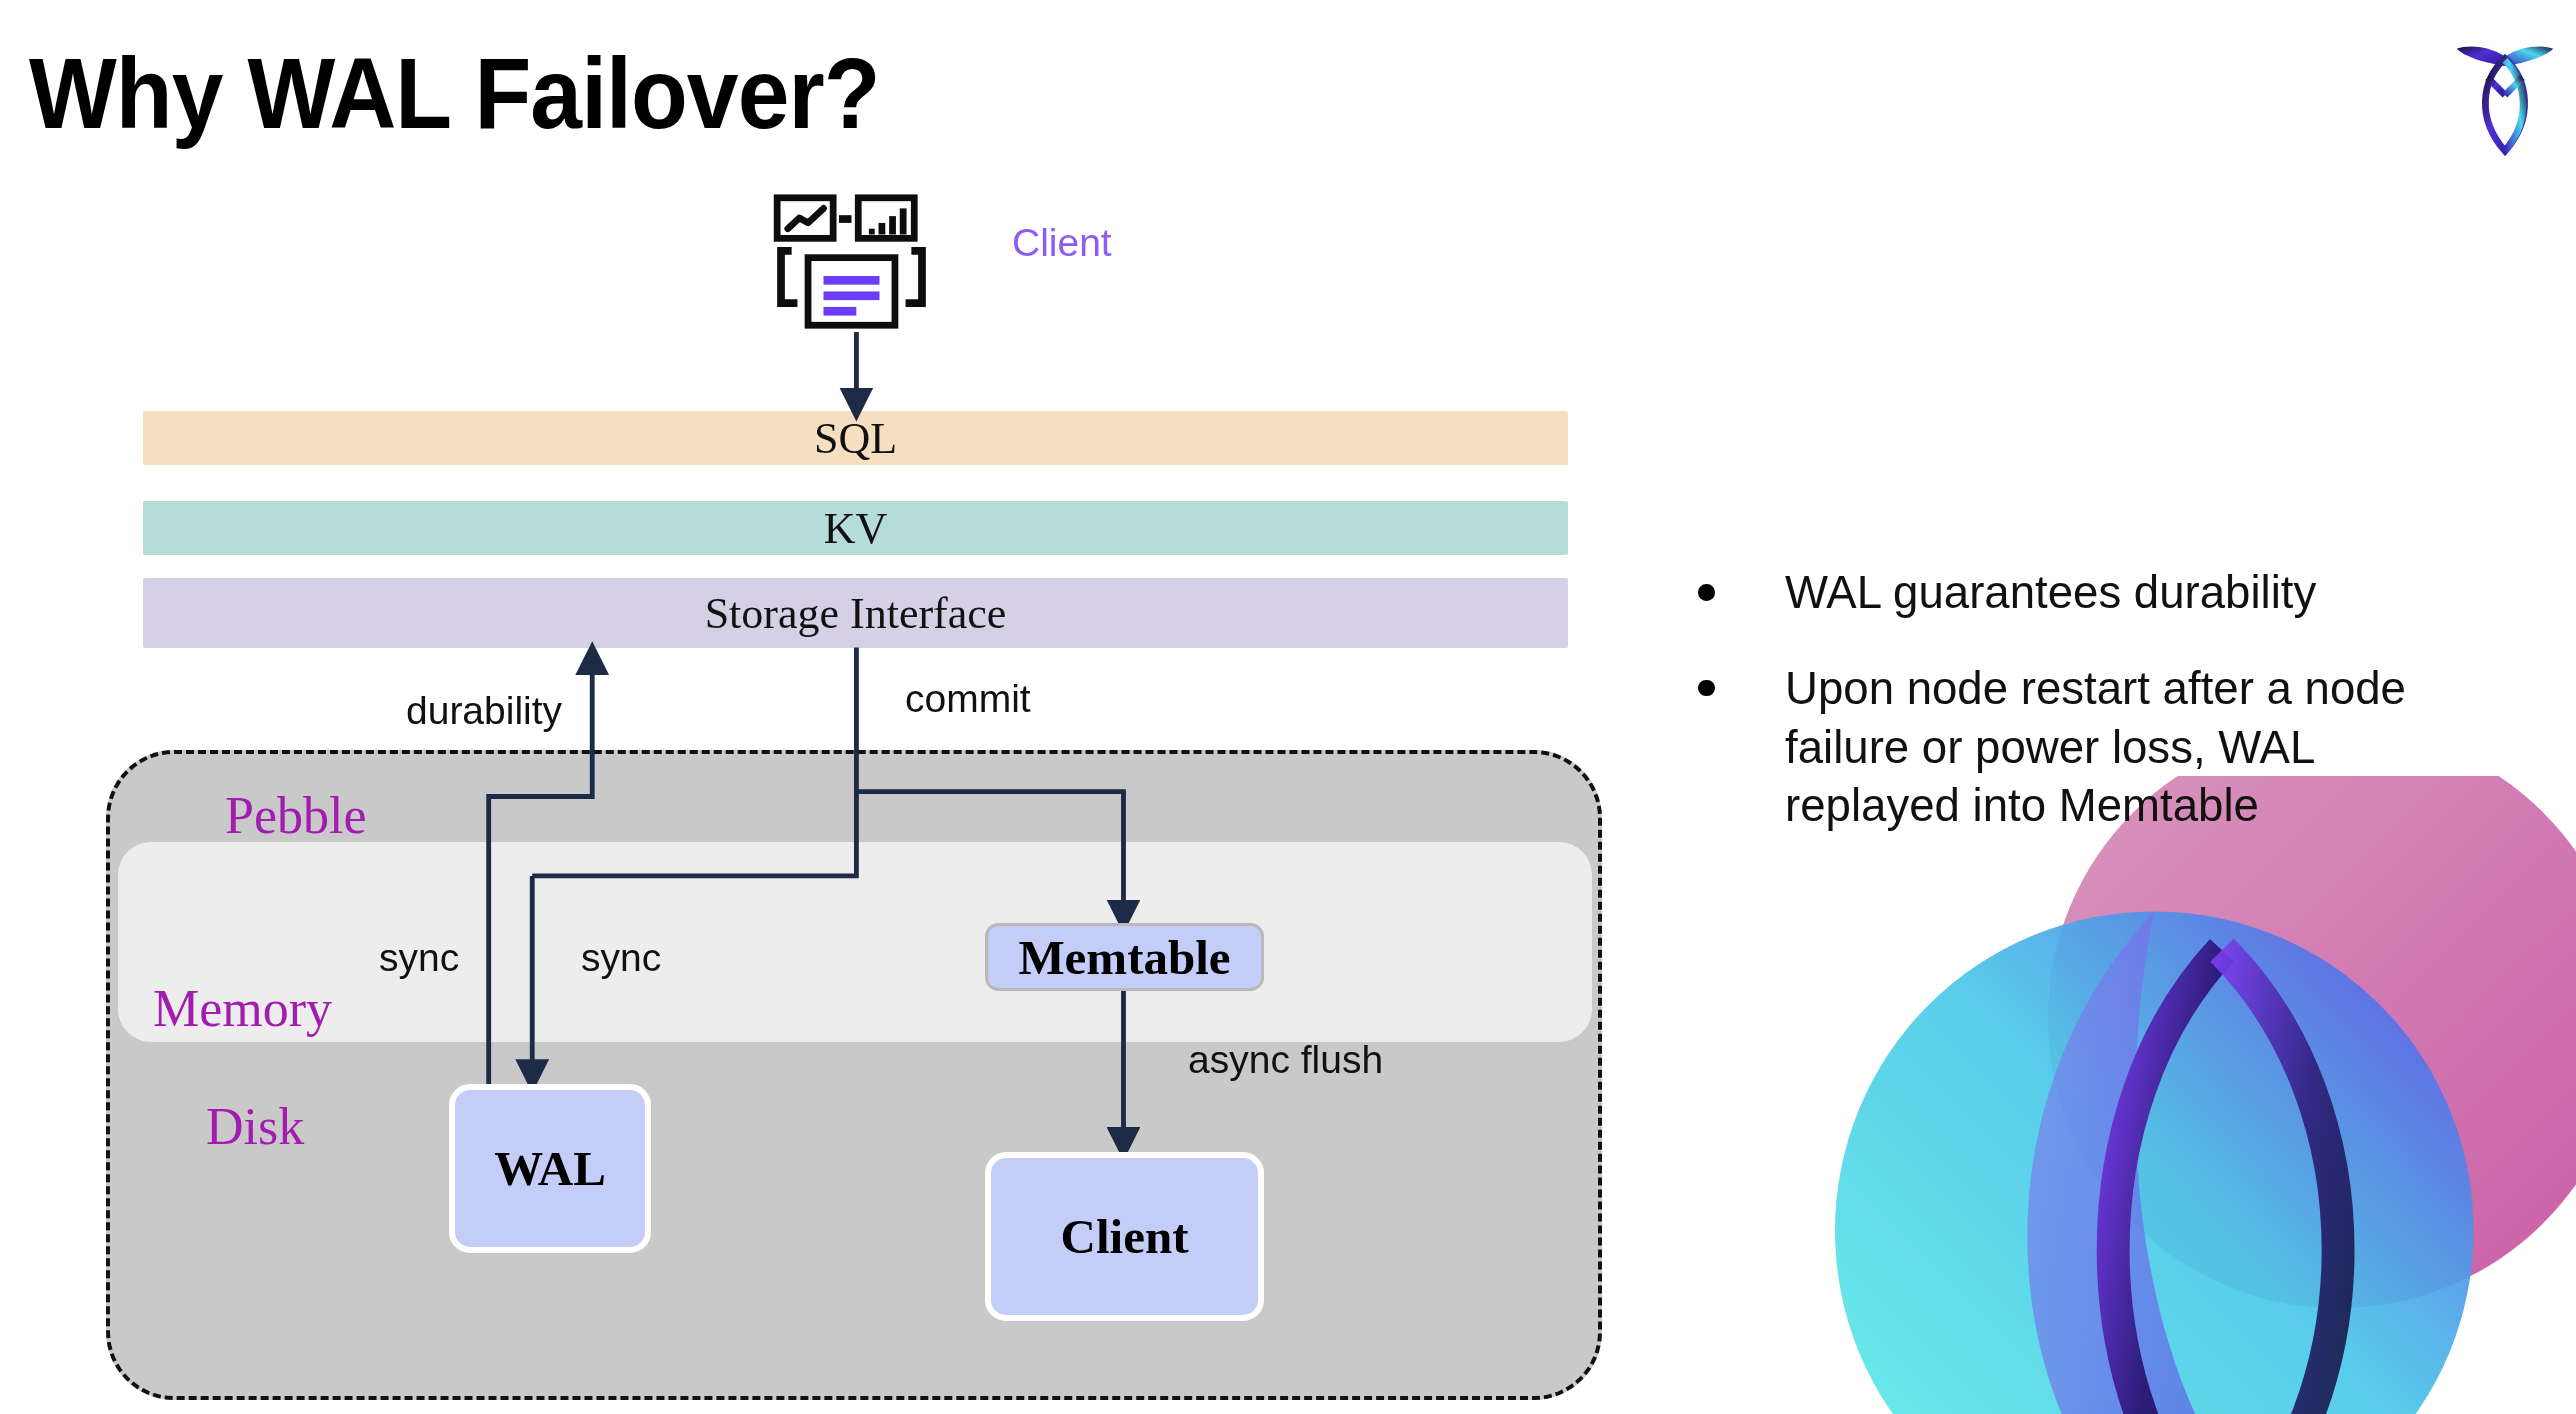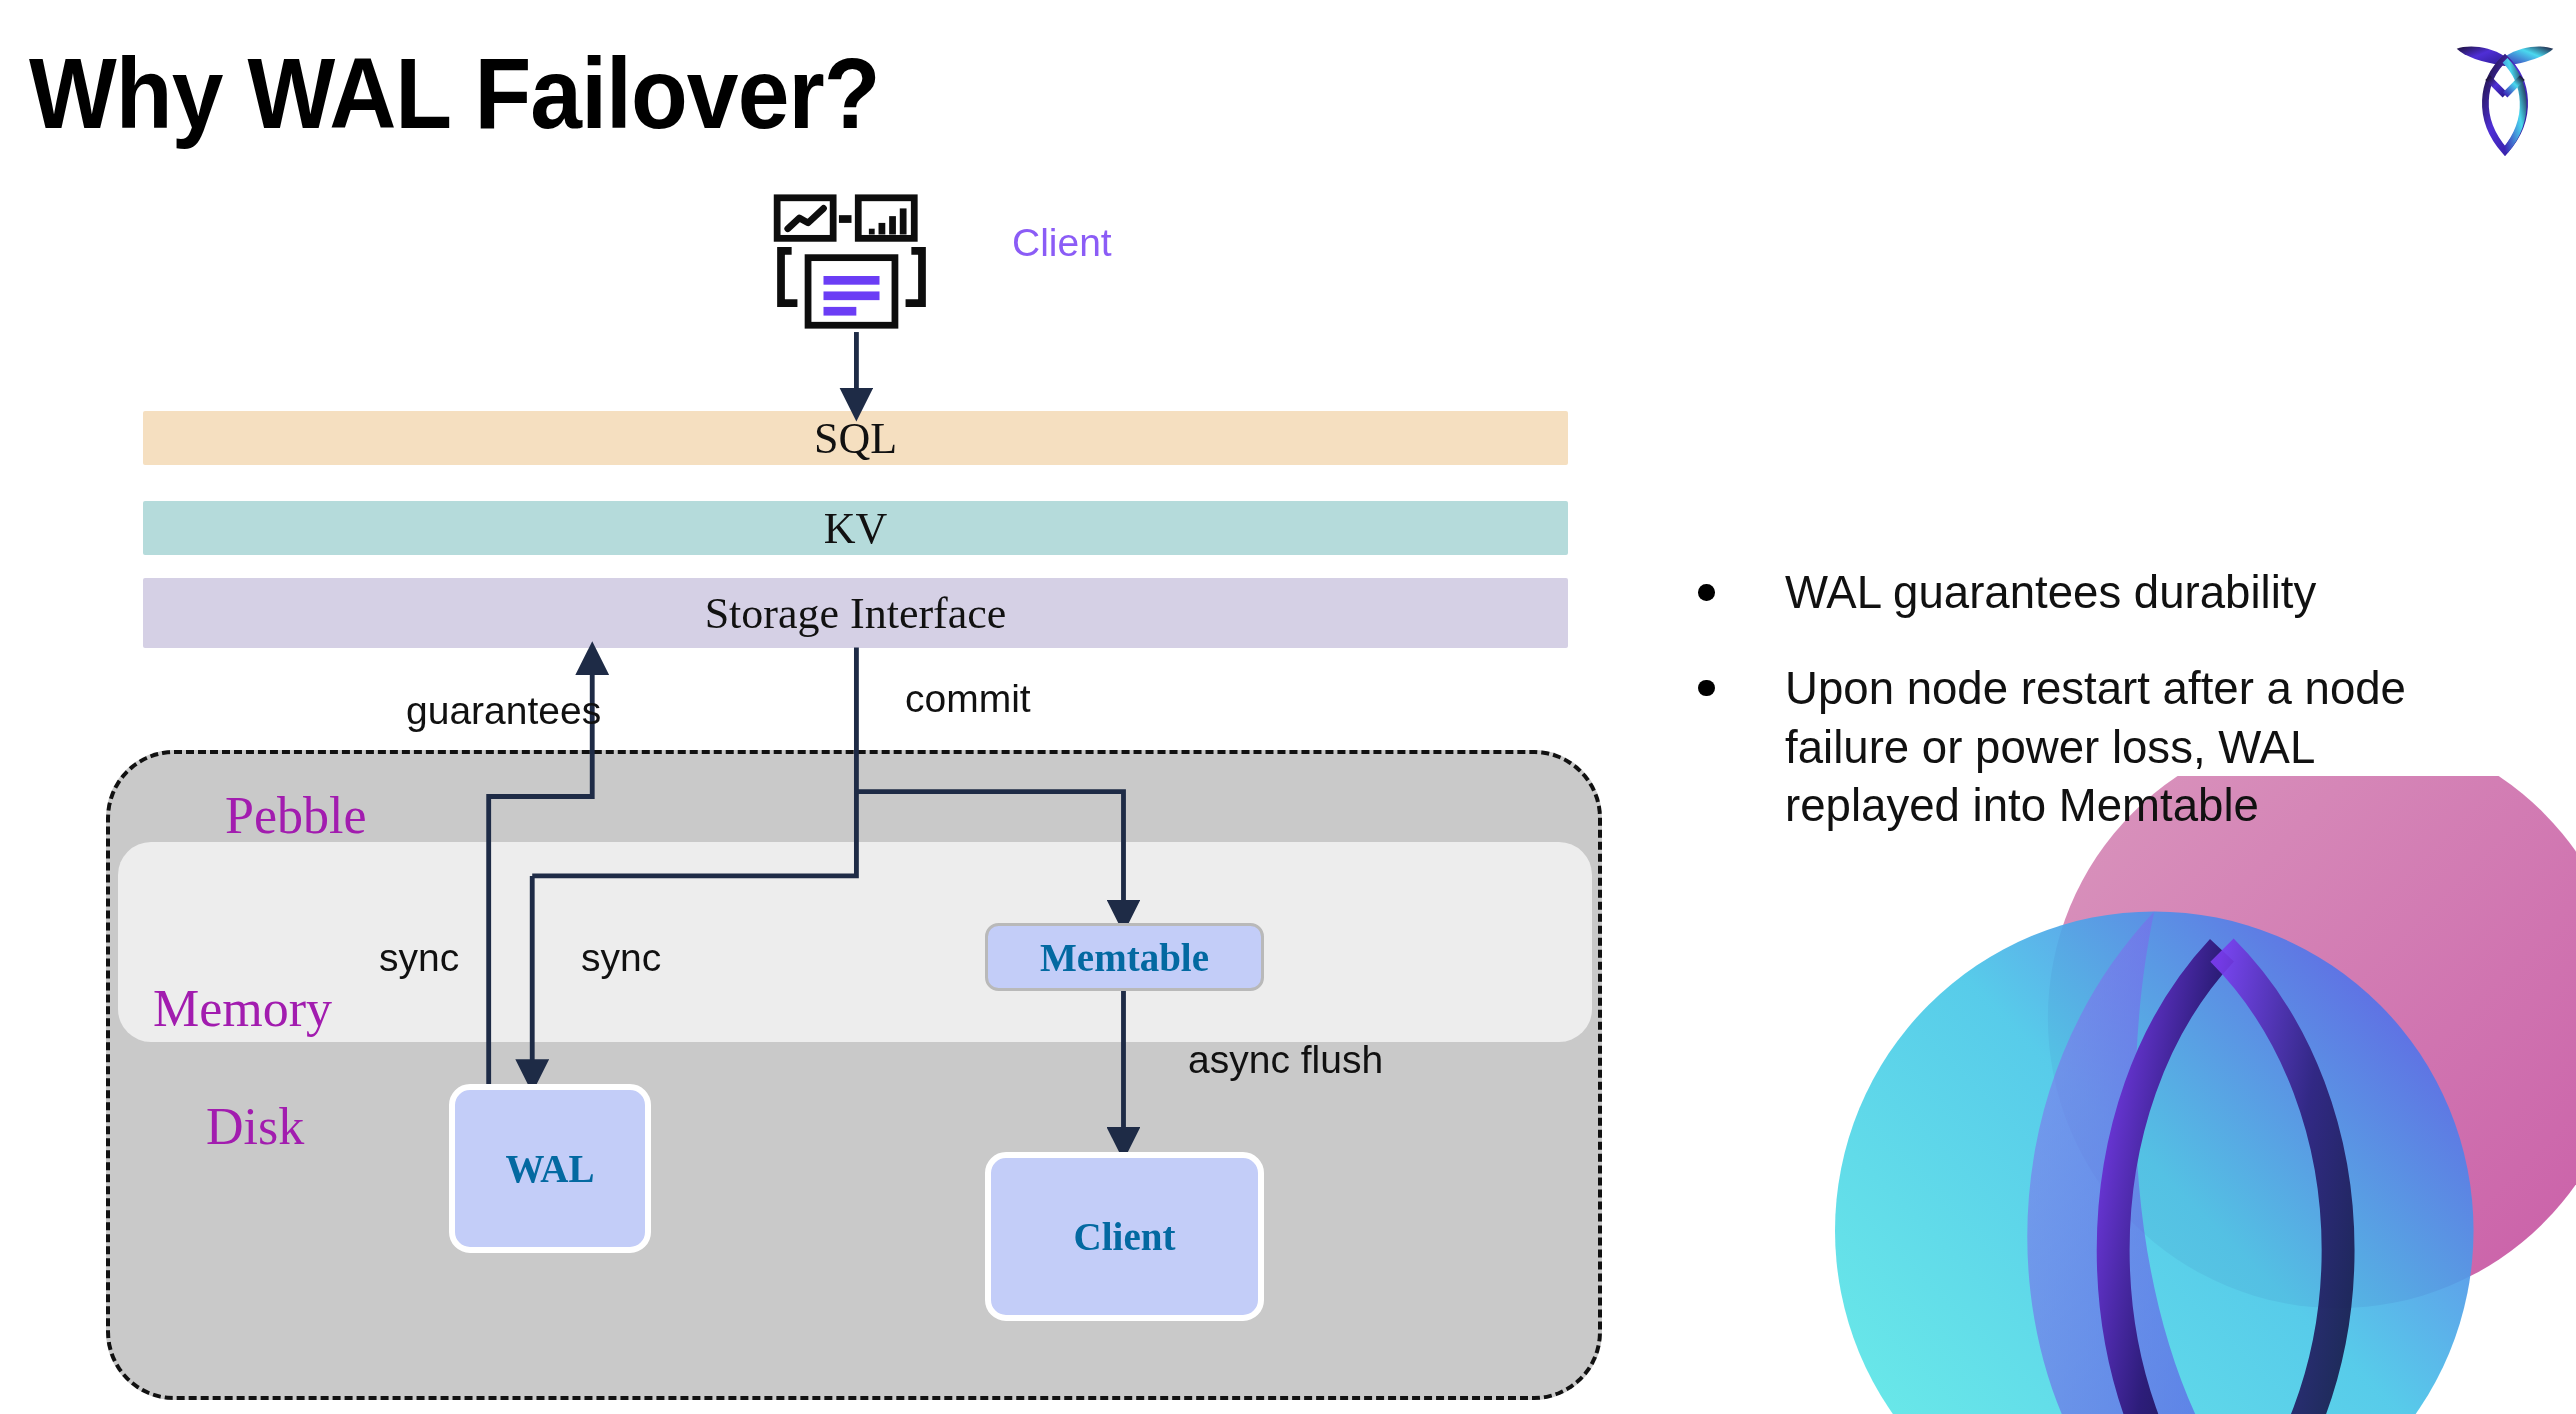--- a/index.html
+++ b/index.html
@@ -119,22 +119,22 @@
 
   
   .node-box {
     position: absolute;
     background: #c3cdf8;
     display: flex;
     align-items: center;
     justify-content: center;
     font-family: "Liberation Serif", serif;
     font-weight: bold;
-    font-size: 39px;
-    color: #0369a1;
+    font-size: 49px;
+    color: #000000;
     box-sizing: border-box;
   }
   #node-memtable {
     left: 985px; top: 923px; width: 279px; height: 68px;
     border: 3.9px solid #b9b9b9; border-radius: 13.5px;
   }
   #node-wal {
     left: 449px; top: 1084px; width: 202px; height: 169px;
     border: 6.8px solid #ffffff; border-radius: 21px;
   }
@@ -319,21 +319,21 @@
   <div class="node-box" id="node-memtable">
     <span>Memtable</span>
   </div>
   <div class="node-box" id="node-wal">
     <span>WAL</span>
   </div>
   <div class="node-box" id="node-sstable">
     <span>Client</span>
   </div>
 
-  <div class="edge-label" id="lbl-committed">guarantees</div>
+  <div class="edge-label" id="lbl-committed">durability</div>
   <div class="edge-label" id="lbl-commit">commit</div>
   <div class="edge-label" id="lbl-sync-a">sync</div>
   <div class="edge-label" id="lbl-sync-b">sync</div>
   <div class="edge-label" id="lbl-asyncflush">async flush</div>
 
   <div id="bullets">
     <div class="bullet-row">
       <span class="bullet-dot"></span>
       <span class="bullet-text">WAL guarantees durability</span>
     </div>

